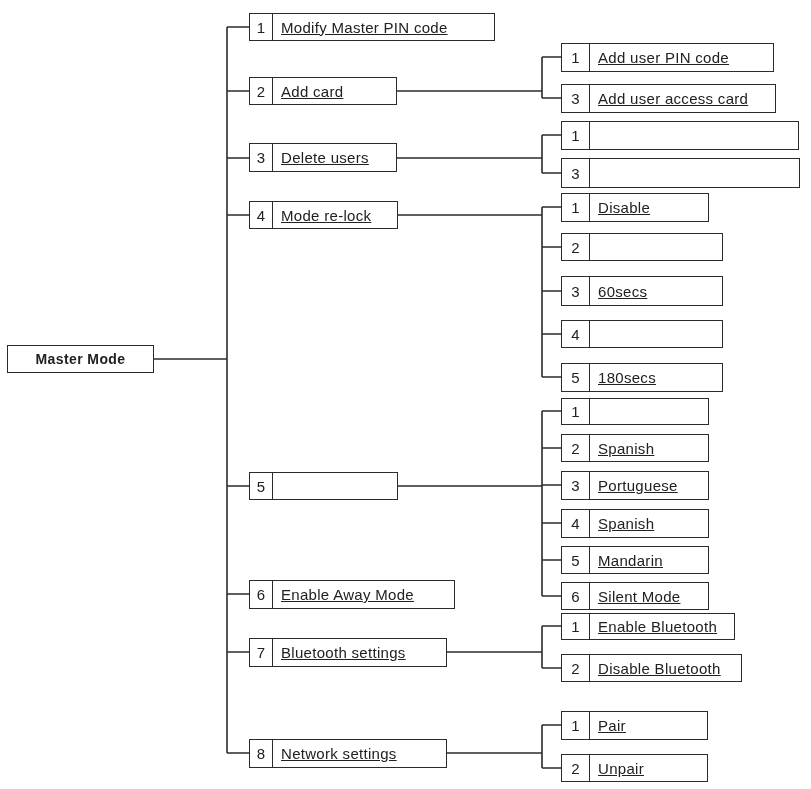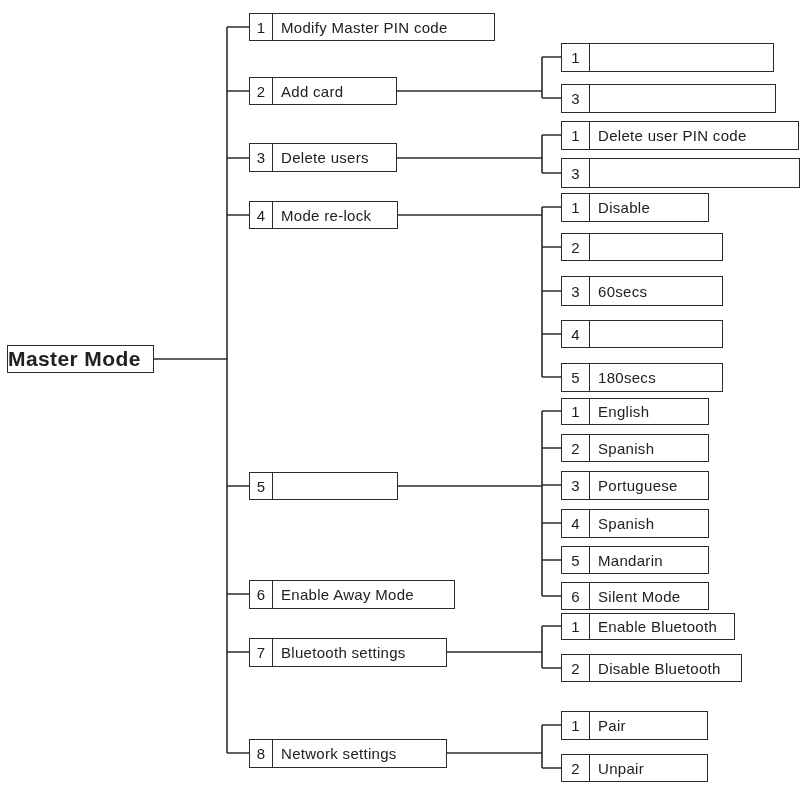--- a/index.html
+++ b/index.html
@@ -28,25 +28,26 @@
     border-right:1.5px solid #2b2b2b;
     flex:0 0 auto;
   }
   .node.lvl1 .num{width:22px;}
   .node.lvl2 .num{width:27px;}
   .node .label{
     display:flex;align-items:center;
     padding-left:8px;
     white-space:nowrap;
     flex:1 1 auto;
+    text-decoration:underline;
   }
   .node.root{
-    align-items:center;
+    align-items:center;justify-content:center;
     font-weight:bold;
-    font-size:21px;
+    font-size:14px;
     letter-spacing:0.4px;
   }
 </style>
 </head>
 <body>
 
 <div class="stage">
 
   <svg class="lines" width="811" height="789" viewBox="0 0 811 789" fill="none" stroke="#2b2b2b" stroke-width="1.6">
     <path d="M227 27 V753"></path>
@@ -91,28 +92,29 @@
     <span class="num">7</span>
     <span class="label">Bluetooth settings</span>
   </div>
   <div class="node lvl1" style="left:249px;top:739px;width:198px;height:29px">
     <span class="num">8</span>
     <span class="label">Network settings</span>
   </div>
 
   <div class="node lvl2" style="left:561px;top:43px;width:213px;height:29px">
     <span class="num">1</span>
+    <span class="label">Add user PIN code</span>
   </div>
   <div class="node lvl2" style="left:561px;top:84px;width:215px;height:29px">
     <span class="num">3</span>
+    <span class="label">Add user access card</span>
   </div>
 
   <div class="node lvl2" style="left:561px;top:121px;width:238px;height:29px">
     <span class="num">1</span>
-    <span class="label">Delete user PIN code</span>
   </div>
   <div class="node lvl2" style="left:561px;top:158px;width:239px;height:30px">
     <span class="num">3</span>
   </div>
 
   <div class="node lvl2" style="left:561px;top:193px;width:148px;height:29px">
     <span class="num">1</span>
     <span class="label">Disable</span>
   </div>
   <div class="node lvl2" style="left:561px;top:233px;width:162px;height:28px">
@@ -125,21 +127,20 @@
   <div class="node lvl2" style="left:561px;top:320px;width:162px;height:28px">
     <span class="num">4</span>
   </div>
   <div class="node lvl2" style="left:561px;top:363px;width:162px;height:29px">
     <span class="num">5</span>
     <span class="label">180secs</span>
   </div>
 
   <div class="node lvl2" style="left:561px;top:398px;width:148px;height:27px">
     <span class="num">1</span>
-    <span class="label">English</span>
   </div>
   <div class="node lvl2" style="left:561px;top:434px;width:148px;height:28px">
     <span class="num">2</span>
     <span class="label">Spanish</span>
   </div>
   <div class="node lvl2" style="left:561px;top:471px;width:148px;height:29px">
     <span class="num">3</span>
     <span class="label">Portuguese</span>
   </div>
   <div class="node lvl2" style="left:561px;top:509px;width:148px;height:29px">

